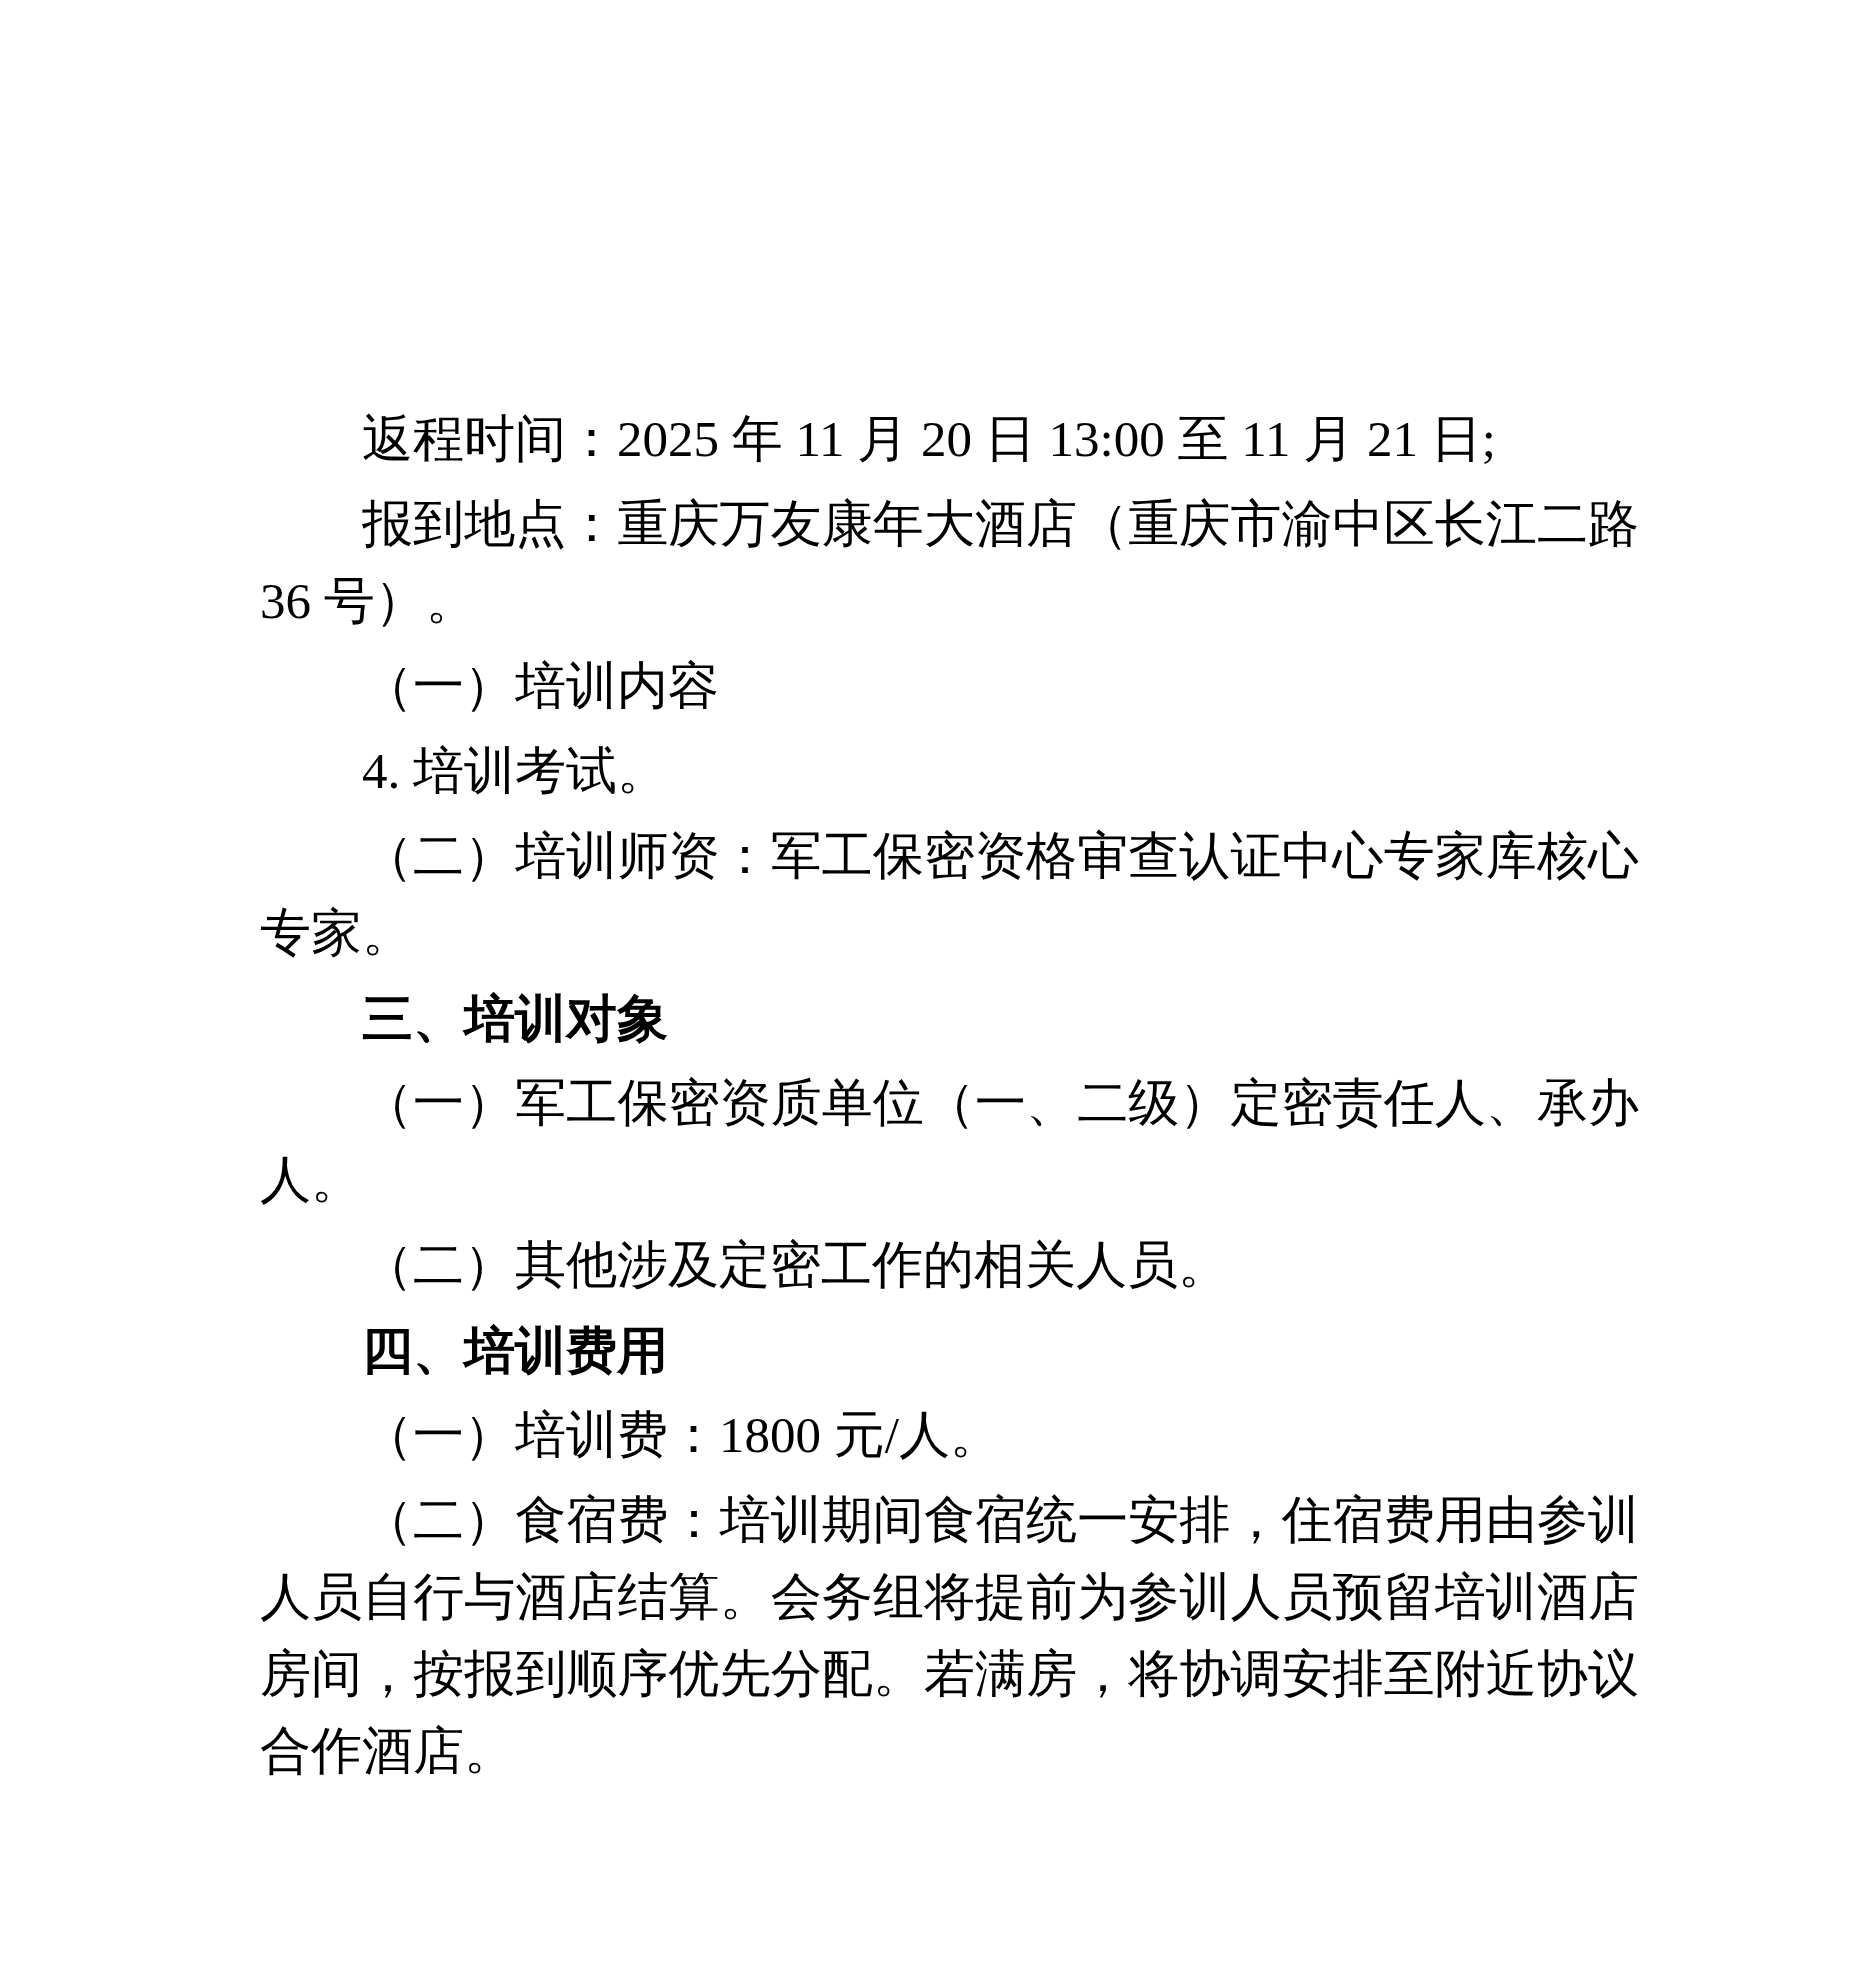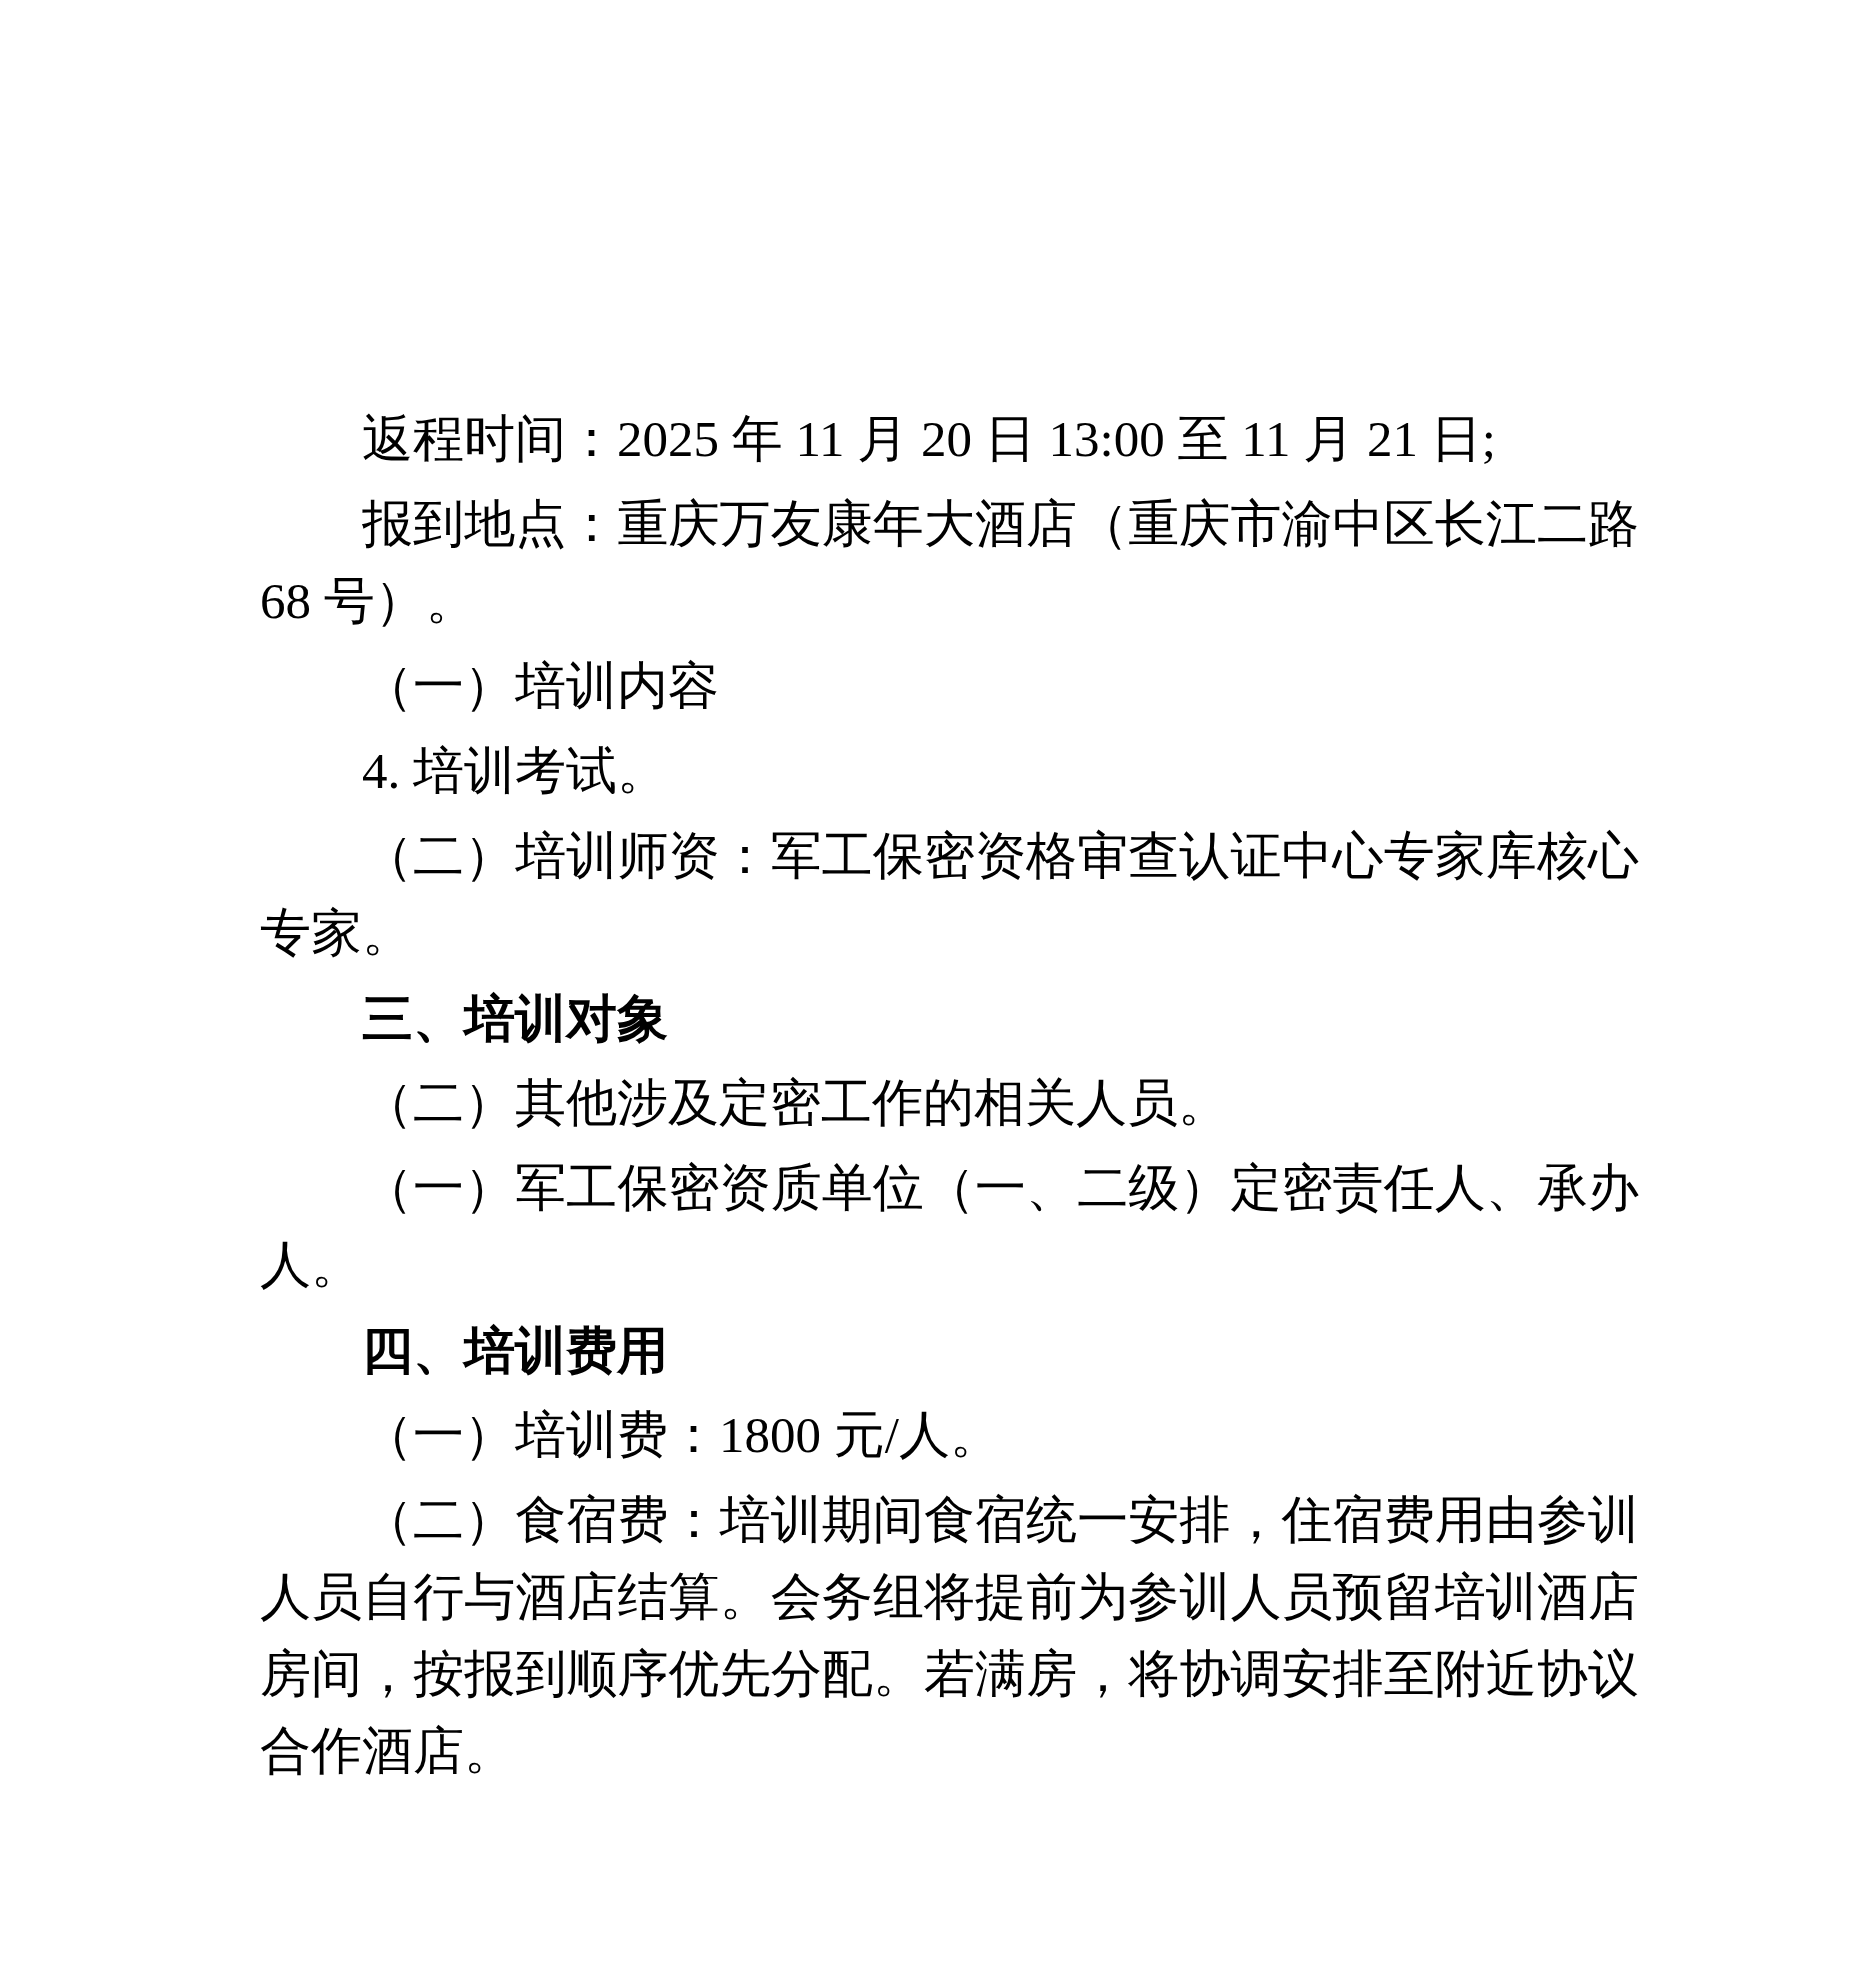--- a/index.html
+++ b/index.html
@@ -40,27 +40,27 @@
     text-align: left;
   }
 </style>
 </head>
 <body>
 
 <div class="page">
 
   <div class="content">
     <p>返程时间：2025 年 11 月 20 日 13:00 至 11 月 21 日;</p>
-    <p>报到地点：重庆万友康年大酒店（重庆市渝中区长江二路 68 号）。</p>
+    <p>报到地点：重庆万友康年大酒店（重庆市渝中区长江二路 36 号）。</p>
     <p>（一）培训内容</p>
     <p>4. 培训考试。</p>
     <p>（二）培训师资：军工保密资格审查认证中心专家库核心专家。</p>
     <p class="heading">三、培训对象</p>
+    <p>（一）军工保密资质单位（一、二级）定密责任人、承办人。</p>
     <p>（二）其他涉及定密工作的相关人员。</p>
-    <p>（一）军工保密资质单位（一、二级）定密责任人、承办人。</p>
     <p class="heading">四、培训费用</p>
     <p>（一）培训费：1800 元/人。</p>
     <p>（二）食宿费：培训期间食宿统一安排，住宿费用由参训人员自行与酒店结算。会务组将提前为参训人员预留培训酒店房间，按报到顺序优先分配。若满房，将协调安排至附近协议合作酒店。</p>
 
   </div>
 
 </div>
 
 
 </body></html>

